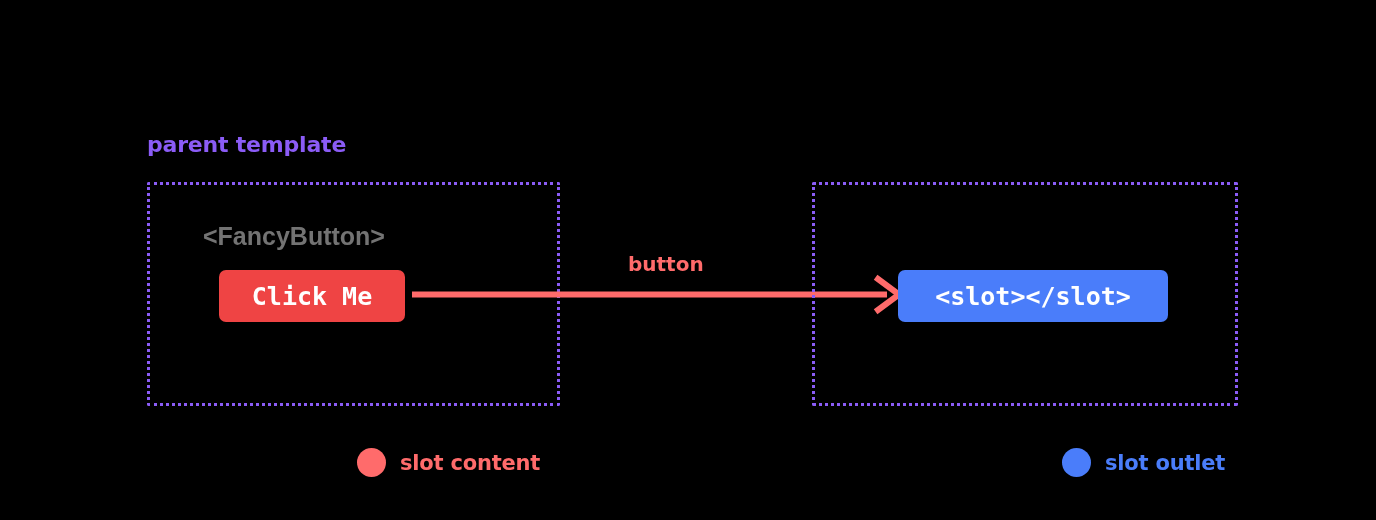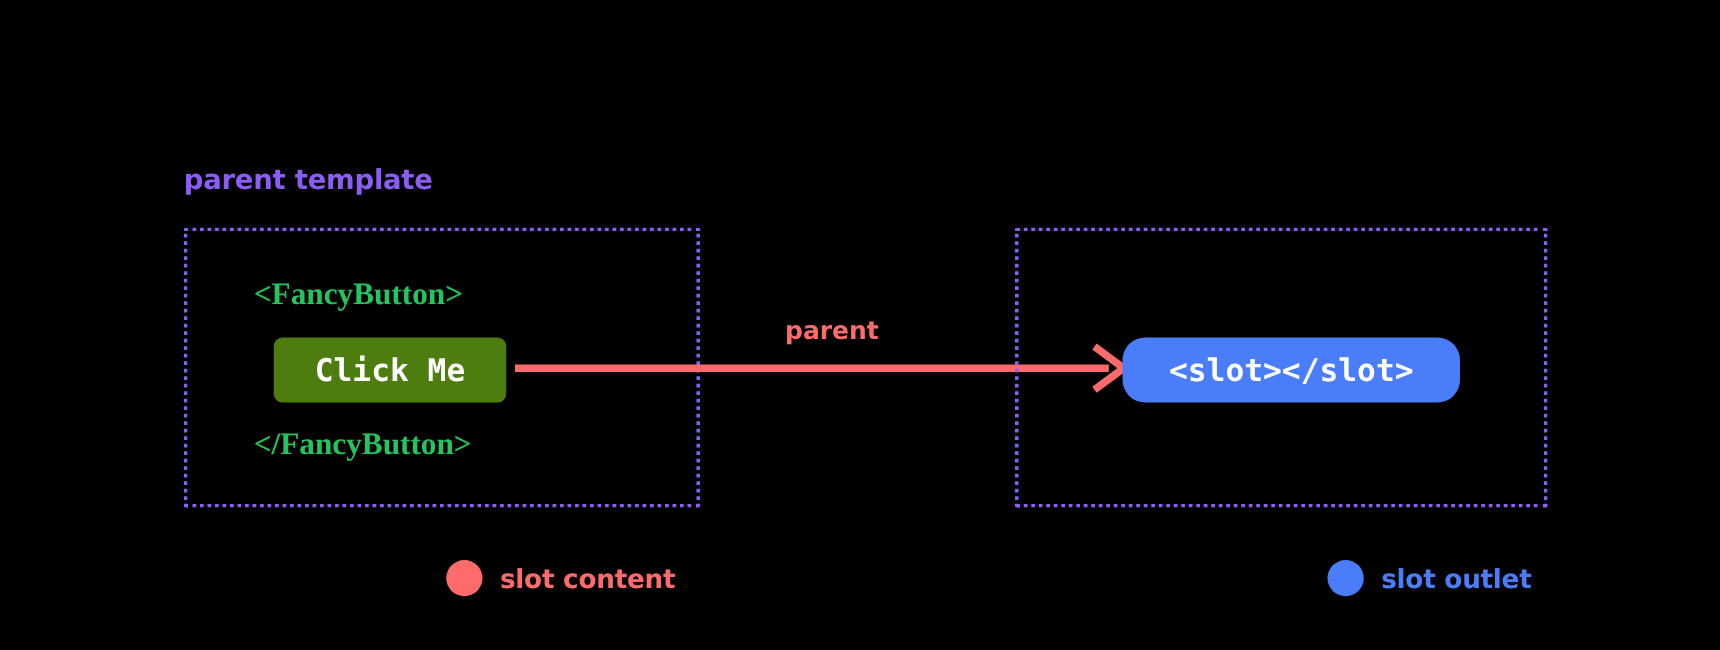--- a/index.html
+++ b/index.html
@@ -41,40 +41,40 @@
     border: 3px dotted #8b5cf6;
     border-radius: 2px;
     box-sizing: border-box;
   }
   #panel-parent { left: 147px; top: 134px; width: 413px; height: 224px; }
   #panel-fancy  { left: 812px; top: 134px; width: 426px; height: 224px; }
 
   
   .code-tag {
     position: absolute;
-    font-family: Liberation Serif, serif;
+    font-family: Liberation Sans, sans-serif;
     font-weight: bold;
     font-size: 25px;
-    color: #22c55e;
+    color: #737373;
     white-space: nowrap;
     letter-spacing: 0px;
   }
   #tag-fancy-open  { left: 203px; top: 174px; }
   #tag-fancy-close { left: 203px; top: 294px; }
   #tag-button-open  { left: 898px; top: 174px; }
   #tag-button-close { left: 898px; top: 294px; }
 
   
   #chip-slot-content {
     position: absolute;
     left: 219px;
     top: 222px;
     width: 186px;
     height: 52px;
-    background: #4d7c0f;
+    background: #ef4444;
     border-radius: 7px;
     display: flex;
     align-items: center;
     justify-content: center;
   }
   #chip-slot-content .chip-label {
     font-family: "DejaVu Sans Mono", monospace;
     font-weight: bold;
     font-size: 25px;
     color: #ffffff;
@@ -82,21 +82,21 @@
   }
 
   
   #chip-slot-outlet {
     position: absolute;
     left: 898px;
     top: 222px;
     width: 270px;
     height: 52px;
     background: #4a7dfa;
-    border-radius: 18px;
+    border-radius: 7px;
     display: flex;
     align-items: center;
     justify-content: center;
   }
   #chip-slot-outlet .chip-label {
     font-family: "DejaVu Sans Mono", monospace;
     font-weight: bold;
     font-size: 25px;
     color: #ffffff;
     white-space: nowrap;
@@ -156,23 +156,22 @@
   <div class="panel-heading" id="heading-parent">parent template</div>
 
   <div class="panel-box" id="panel-parent"></div>
 
   <div class="code-tag" id="tag-fancy-open">&lt;FancyButton&gt;</div>
 
   <div id="chip-slot-content">
     <span class="chip-label">Click Me</span>
   </div>
 
-  <div class="code-tag" id="tag-fancy-close">&lt;/FancyButton&gt;</div>
 
-  <div id="replace-label">parent</div>
+  <div id="replace-label">button</div>
 
   <svg id="replace-arrow" viewBox="0 0 505 45">
     <line x1="7" y1="21.5" x2="482" y2="21.5" stroke="#ff6b6b" stroke-width="6" stroke-linecap="butt"></line>
     <polyline points="473,6 494,21.5 473,37" fill="none" stroke="#ff6b6b" stroke-width="6" stroke-linecap="square" stroke-linejoin="miter"></polyline>
   </svg>
 
 
   <div class="panel-box" id="panel-fancy"></div>
 
 

